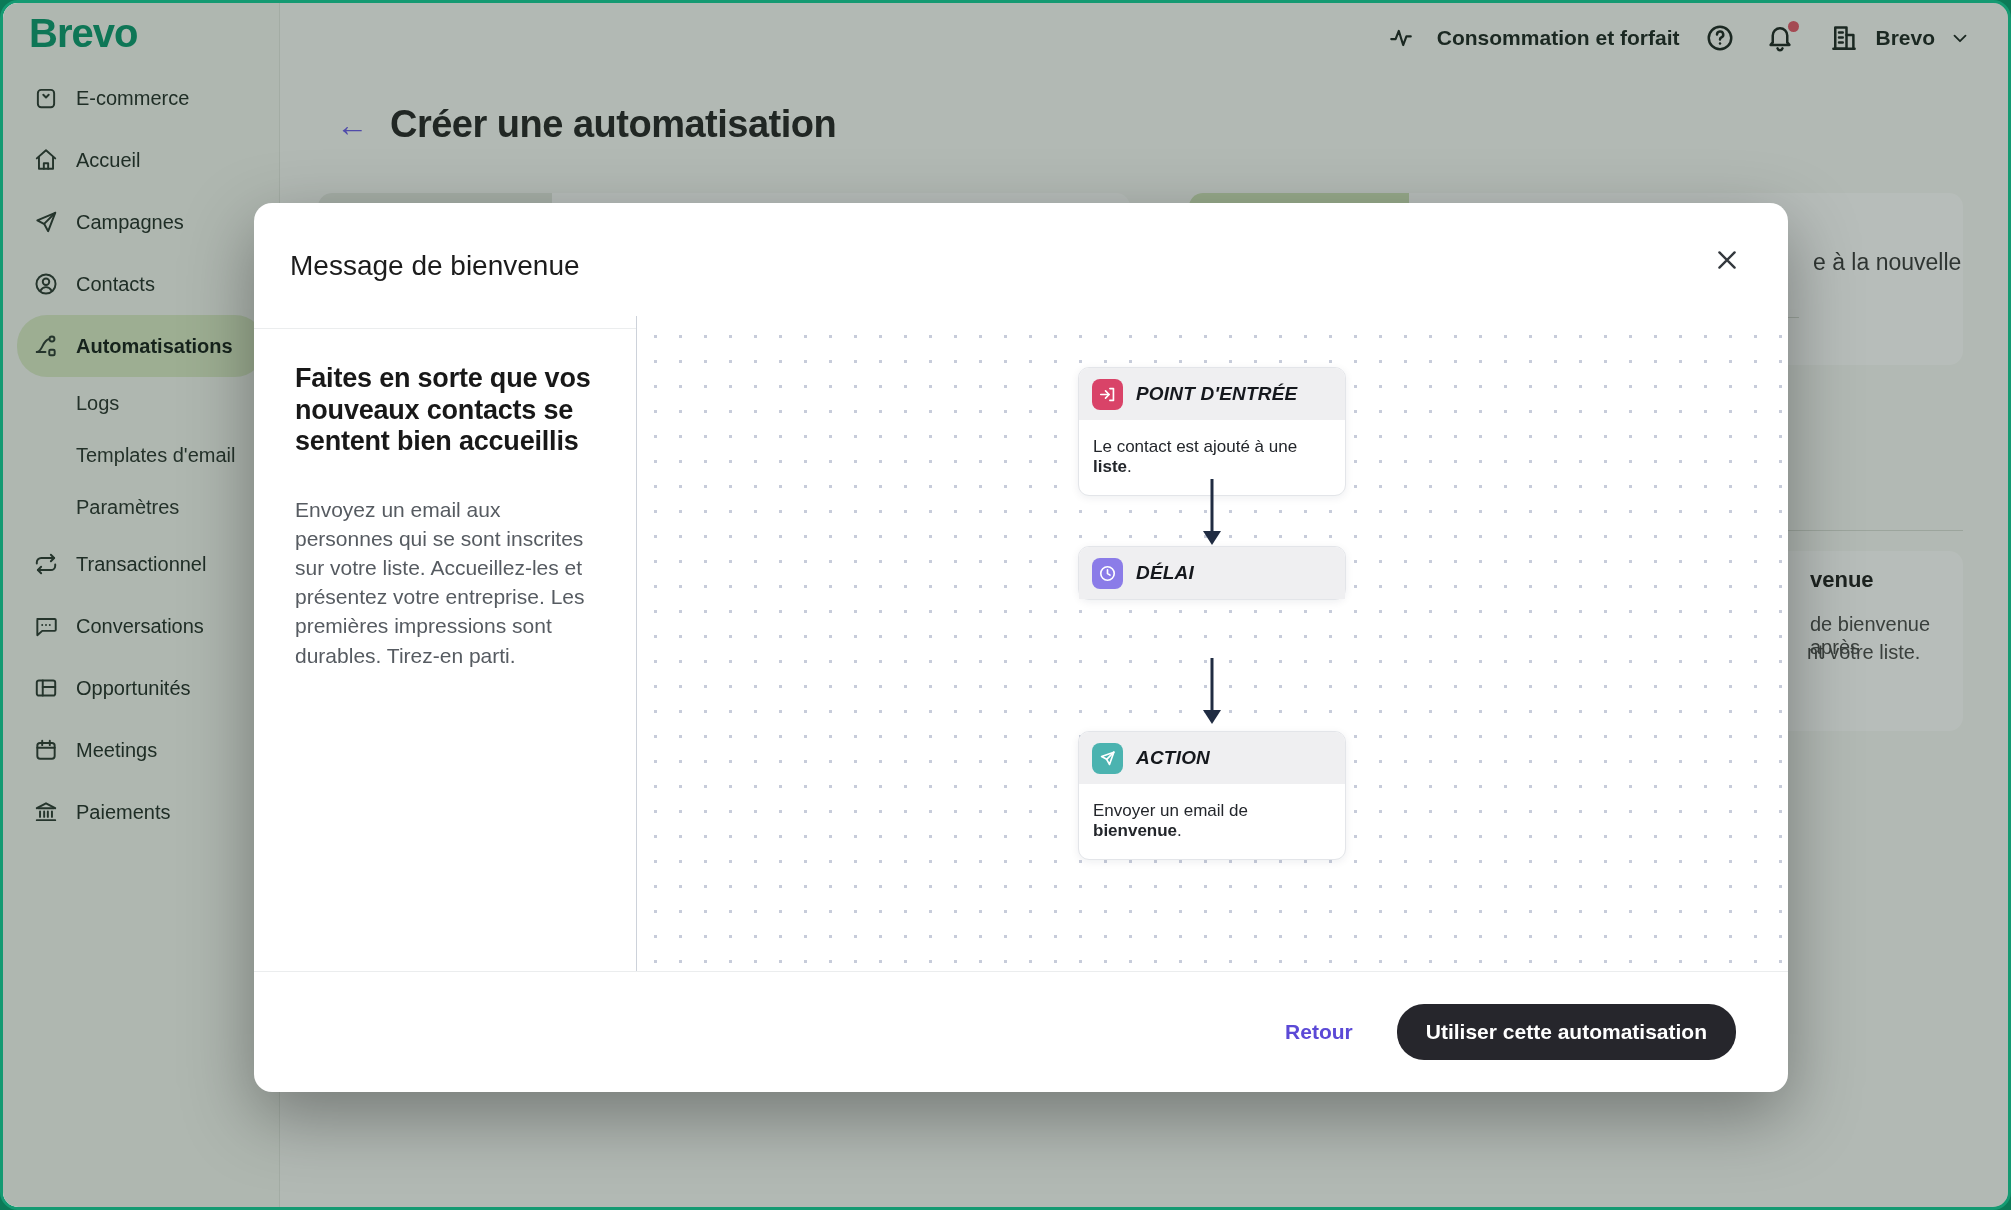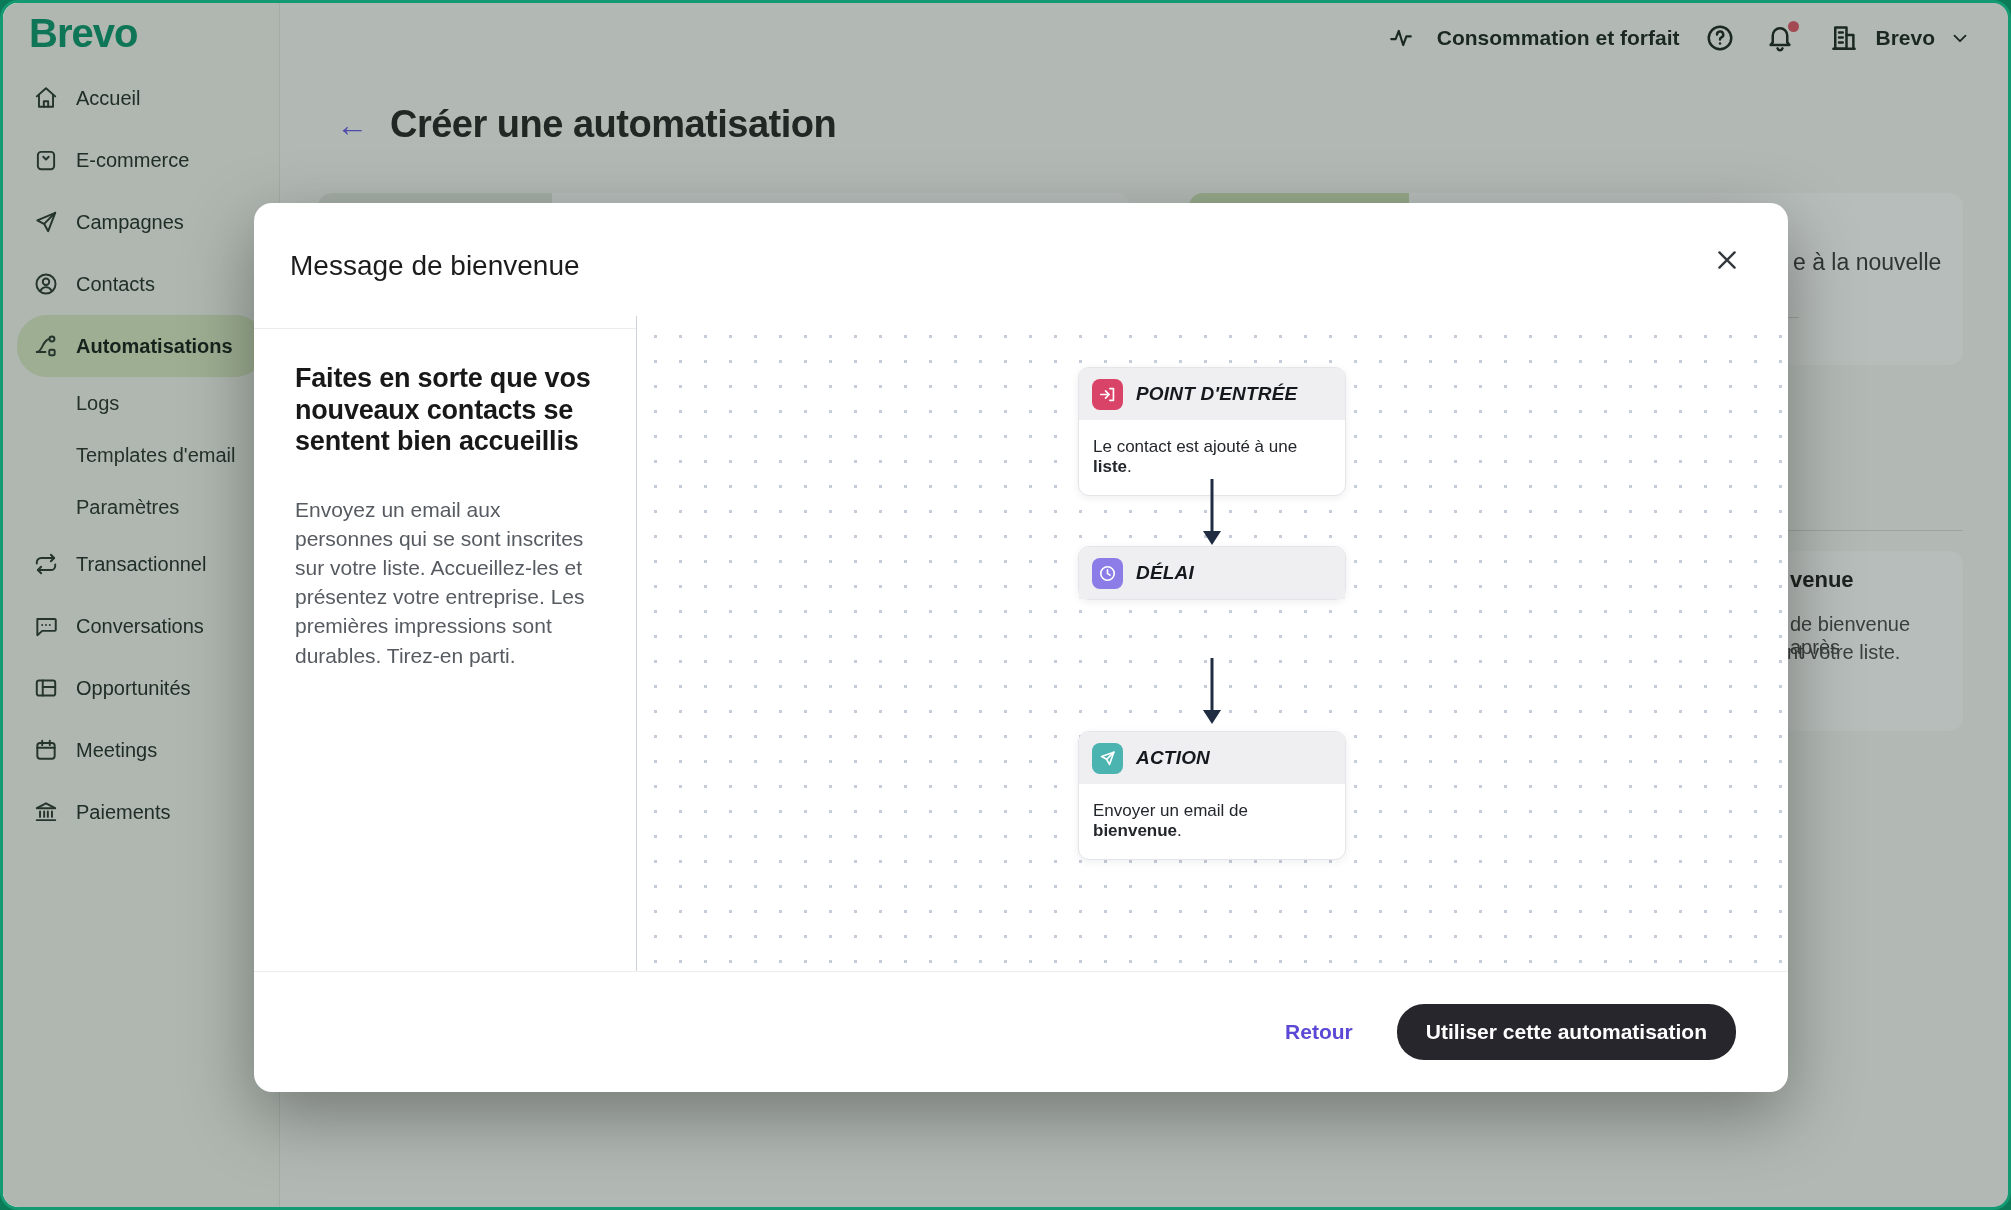--- a/index.html
+++ b/index.html
@@ -27,21 +27,21 @@
   .tb-ic { position:relative; display:flex; align-items:center; justify-content:center; }
   .badge-dot { position:absolute; top:-2px; right:-4px; width:11px; height:11px; border-radius:50%; }
   .account { display:flex; align-items:center; gap:14px; font-size:21px; font-weight:700; }
   
   .page-head { position:absolute; left:277px; top:100px; display:flex; align-items:center; }
   .back-arrow { margin-left:56px; color:#6a5be8; font-size:32px; line-height:1; cursor:pointer; }
   .page-title { margin-left:22px; font-size:38px; font-weight:700; color:#262626; letter-spacing:-0.5px; }
   
   .bg-card { position:absolute; background:#ffffff; border-radius:14px; }
   .bg-seg { position:absolute; top:0; bottom:0; left:0; border-radius:14px 0 0 14px; }
-  .bg-text { position:absolute; color:#3b3b3b; }
+  .bg-text { position:absolute; color:#3b3b3b;margin-left:20px; }
   .bg-line { position:absolute; height:1px; background:#d8dcd5; }
   
   .overlay { position:absolute; inset:0; background:rgba(24,41,33,0.31); }
   
   .modal {
     position:absolute; left:251px; top:200px; width:1534px; height:889px;
     background:#ffffff; border-radius:18px; box-shadow:0 24px 70px rgba(0,0,0,0.35);
   }
   .modal-header { position:absolute; left:0; right:0; top:0; height:126px; border-bottom:1px solid #ebedee; display:flex; align-items:center; }
   .modal-title { margin-left:36px; font-size:28px; font-weight:500; color:#1c1c1c; }
@@ -77,32 +77,32 @@
 <body>
 
 <div id="stage">
   <div class="frame">
 
     <nav class="sidebar">
       <div class="logo">Brevo</div>
       <div class="nav">
         <div class="nav-item">
           <svg viewBox="0 0 24 24">
+              <rect x="4.5" y="4.5" width="15" height="16" rx="3"></rect>
+              <path d="M9.5 9l2.5 2.5L14.5 9"></path>
+            </svg>
+          <span>E-commerce</span>
+        </div>
+        <div class="nav-item">
+          <svg viewBox="0 0 24 24">
               <path d="M3.5 10.5L12 3l8.5 7.5"></path>
               <path d="M5.5 9.5V20h13V9.5"></path>
               <path d="M10 20v-5h4v5"></path>
             </svg>
           <span>Accueil</span>
-        </div>
-        <div class="nav-item">
-          <svg viewBox="0 0 24 24">
-              <rect x="4.5" y="4.5" width="15" height="16" rx="3"></rect>
-              <path d="M9.5 9l2.5 2.5L14.5 9"></path>
-            </svg>
-          <span>E-commerce</span>
         </div>
         <div class="nav-item">
           <svg viewBox="0 0 24 24">
               <path d="M20.5 3.5L10.5 13.5"></path>
               <path d="M20.5 3.5l-6.5 17-3.5-6.5-6.5-3.5z"></path>
             </svg>
           <span>Campagnes</span>
         </div>
         <div class="nav-item">
           <svg viewBox="0 0 24 24">

